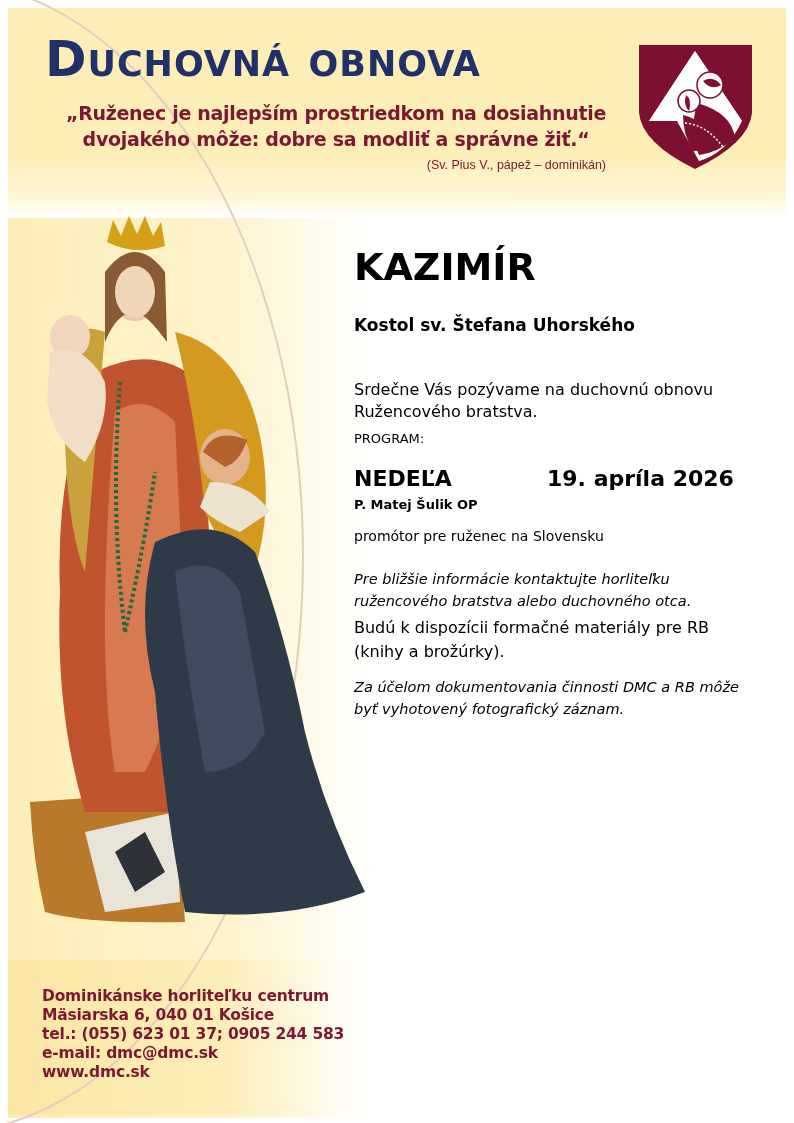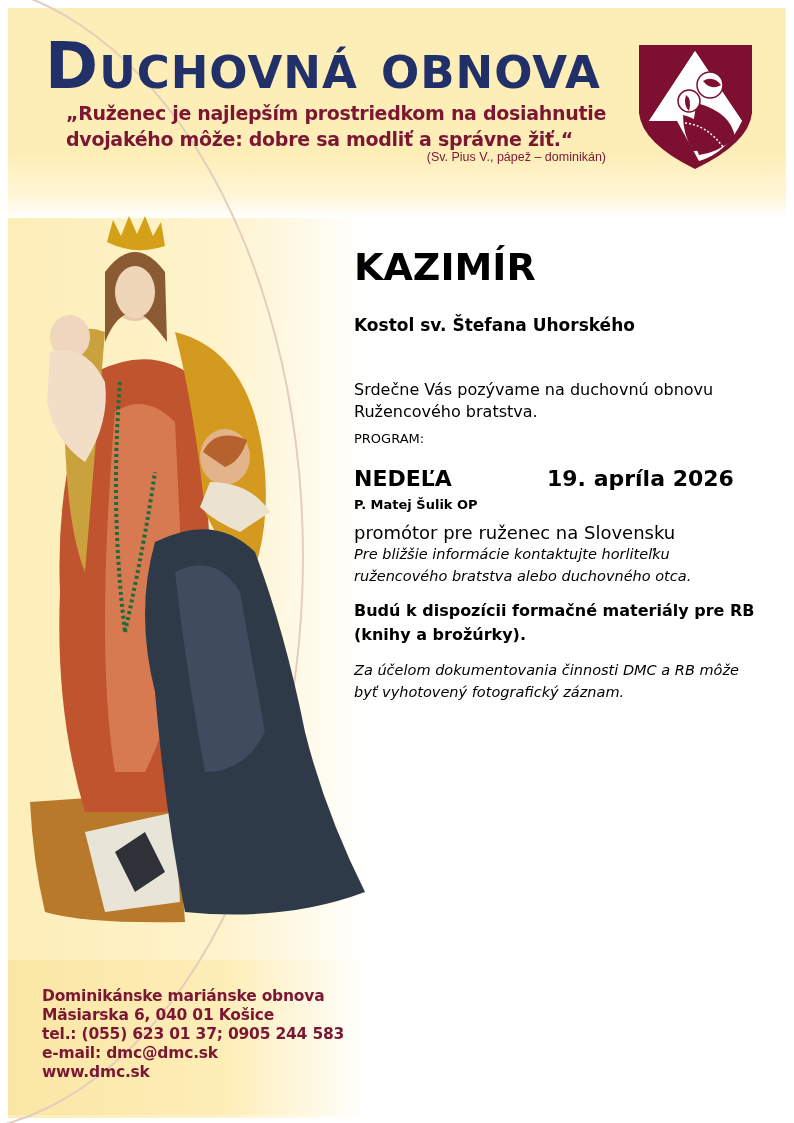--- a/index.html
+++ b/index.html
@@ -5,40 +5,40 @@
   html, body { margin:0; padding:0; }
   body { width:794px; height:1123px; position:relative; background:#ffffff; overflow:hidden; font-family:"Liberation Sans", sans-serif; }
   .header-band { position:absolute; left:8px; top:8px; width:778px; height:210px;
     background:linear-gradient(to bottom, #fdeeb8 0%, #fdeeb8 70%, #fff6d8 90%, #ffffff 100%); }
   .left-band { position:absolute; left:8px; top:218px; width:360px; height:900px;
     background:linear-gradient(to right, #fdeeb8 0%, #fef3cc 60%, #ffffff 100%); }
   .footer-band { position:absolute; left:8px; top:960px; width:360px; height:155px;
     background:linear-gradient(to right, #fbe6a4 0%, #fdeeb8 60%, #ffffff 100%); }
   .arc { position:absolute; border:2px solid #e0c9b8; border-radius:50%; }
   .title { position:absolute; left:45px; top:34px; font-family:"DejaVu Sans", sans-serif; font-weight:bold;
-    color:#22306a; font-size:64px; letter-spacing:1px; line-height:1; font-variant:small-caps; }
-  .quote { position:absolute; right:188px; top:100px; text-align:left; color:#7b1733; font-weight:bold;
+    color:#22306a; font-size:50px; letter-spacing:1px; line-height:1; font-variant:small-caps; }
+  .quote { position:absolute; right:188px; top:100px; text-align:center; color:#7b1733; font-weight:bold;
     font-size:19px; line-height:26px; font-family:"DejaVu Sans", sans-serif; letter-spacing:-0.3px; }
-  .cite { position:absolute; right:188px; top:150px; color:#7b1733; font-size:12.5px; font-family:"Liberation Sans", sans-serif; }
+  .cite { position:absolute; right:188px; top:158px; color:#7b1733; font-size:12.5px; font-family:"Liberation Sans", sans-serif; }
   .shield { position:absolute; left:637px; top:43px; width:117px; height:127px; }
   .statue { position:absolute; left:25px; top:212px; width:345px; height:715px; }
   .content { position:absolute; left:354px; top:245px; width:420px; color:#000; font-family:"DejaVu Sans", sans-serif; }
   .place { font-size:38px; font-weight:bold; margin:0; line-height:44px; }
   .church { font-size:17px; font-weight:bold; margin-top:26px; }
   .invite { font-size:16px; line-height:22px; margin-top:44px; }
   .program { font-size:13px; margin-top:8px; }
   .dayrow { display:flex; font-size:22px; font-weight:bold; margin-top:20px; }
   .dayrow .day { width:193px; }
   .sched { font-size:16.5px; line-height:30px; margin-top:10px; }
   .topic { font-size:18px; font-weight:bold; font-style:italic; text-align:center; line-height:25px; margin:2px 0 2px -10px; }
   .led { font-size:14.5px; margin-top:28px; }
   .name { font-size:13px; font-weight:bold; margin-top:6px; }
-  .role { font-size:18px; margin-top:10px; }
-  .contact-note { font-size:14.5px; font-style:italic; line-height:22px; }
-  .materials { font-size:16px; font-weight:bold; line-height:24px; margin-top:12px; }
+  .role { font-size:14px; margin-top:16px; }
+  .contact-note { font-size:14.5px; font-style:italic; line-height:22px; margin-top:24px; }
+  .materials { font-size:16px; font-weight:normal; line-height:24px; margin-top:4px; }
   .photo-note { font-size:14.5px; font-style:italic; line-height:22px; margin-top:12px; }
   .footer { position:absolute; left:42px; top:987px; color:#7b1733; font-weight:bold; font-size:15.5px;
     line-height:19px; font-family:"DejaVu Sans", sans-serif; letter-spacing:-0.2px; }
 </style>
 </head>
 <body>
 
 <div class="header-band"></div>
 <div class="left-band"></div>
 <div class="footer-band"></div>
@@ -117,18 +117,18 @@
     <div>Budú k dispozícii formačné materiály pre RB</div>
     <div>(knihy a brožúrky).</div>
   </div>
   <div class="photo-note">
     <div>Za účelom dokumentovania činnosti DMC a RB môže</div>
     <div>byť vyhotovený fotografický záznam.</div>
   </div>
 </div>
 
 <div class="footer">
-  <div>Dominikánske mariánske obnova</div>
+  <div>Dominikánske horliteľku centrum</div>
   <div>Mäsiarska 6, 040 01 Košice</div>
   <div>tel.: (055) 623 01 37; 0905 244 583</div>
   <div>e-mail: dmc@dmc.sk</div>
   <div>www.dmc.sk</div>
 </div>
 
 </body></html>

